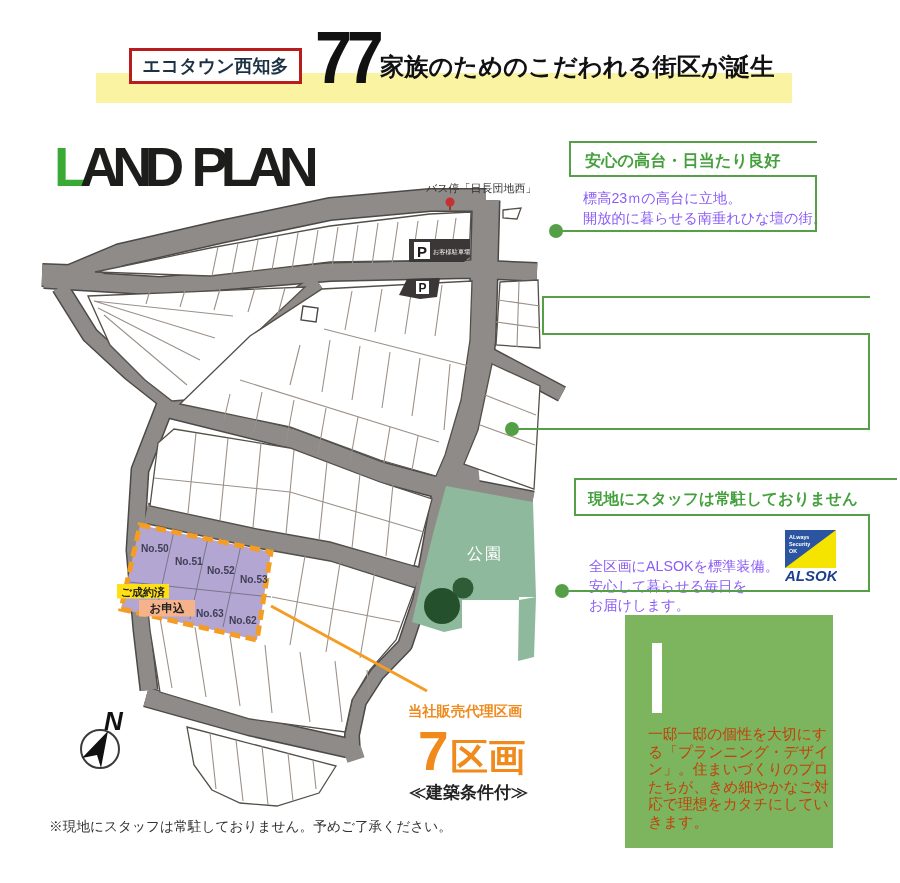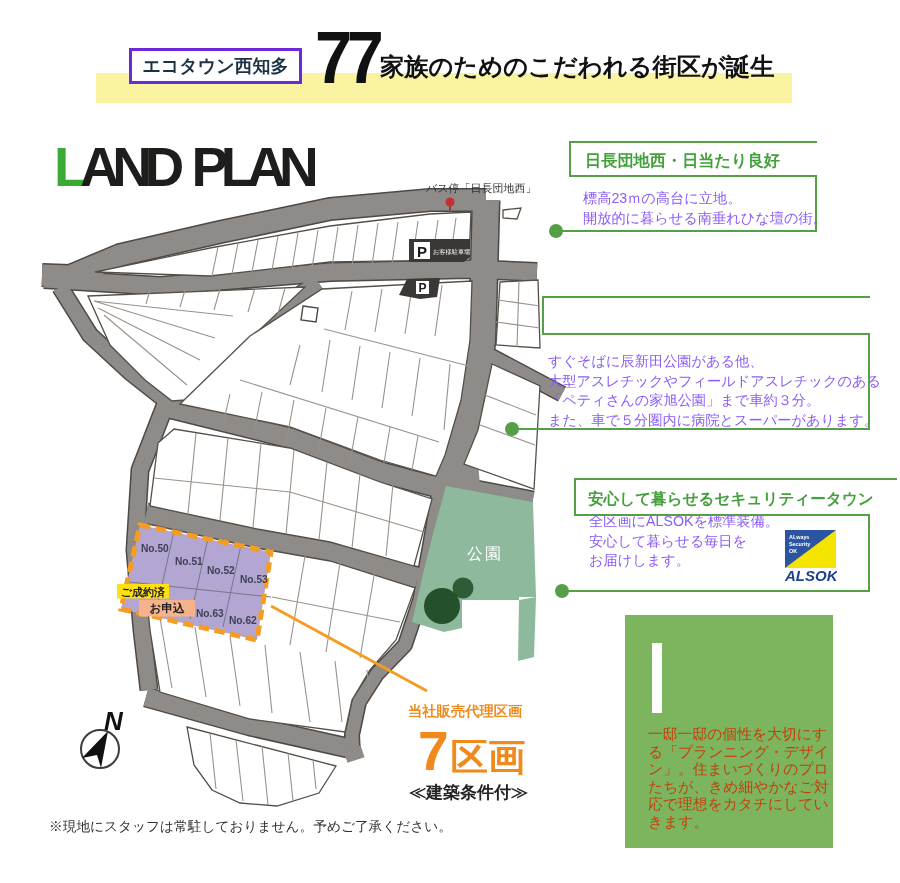--- a/index.html
+++ b/index.html
@@ -7,21 +7,21 @@
 .abs{position:absolute;}
 .gline{position:absolute;background:#55a047;}
 .gtxt{color:#44a03c;font-weight:bold;font-size:16.2px;white-space:nowrap;}
 .body16{font-size:14.2px;color:#8b5cf6;line-height:19.6px;white-space:nowrap;}
 .gdot{position:absolute;width:14px;height:14px;border-radius:50%;background:#55a047;}
 </style></head>
 <body>
 <div id="page">
 
 <div class="abs" style="left:96px;top:73px;width:696px;height:30px;background:#faf4a2;"></div>
-<div class="abs" style="left:129px;top:48px;width:167px;height:30px;background:#fff;border:3px solid #6d28d9;
+<div class="abs" style="left:129px;top:48px;width:167px;height:30px;background:#fff;border:3px solid #b91c1c;
  text-align:center;line-height:30px;font-size:18px;font-weight:bold;color:#1c3244;">エコタウン西知多</div>
 <div class="abs" style="left:315px;top:30px;font-size:74px;font-weight:800;color:#111;letter-spacing:-6px;line-height:56px;transform:scaleX(.9);transform-origin:0 0;">77</div>
 <div class="abs" style="left:380px;top:53px;font-size:24.3px;font-weight:800;color:#111;line-height:27px;white-space:nowrap;">家族のためのこだわれる街区が誕生</div>
 
 <div class="abs" style="left:54px;top:135px;font-size:55px;font-weight:800;color:#1d1d1b;letter-spacing:-7.5px;word-spacing:7px;"><span style="color:#3aaa35;">L</span>AND PLAN</div>
 
 <svg class="abs" style="left:0;top:0;" width="900" height="883" viewBox="0 0 900 883">
 <g fill="none" stroke="#4c4947" stroke-linecap="butt" stroke-linejoin="round">
 
  <path d="M42,275 L70,276 L120,255 L220,232 L330,209 L430,200 L486,200" stroke-width="24"></path>
@@ -162,39 +162,38 @@
 <text x="408" y="716" font-size="14.3" font-weight="bold" fill="#f08a1d">当社販売代理区画</text>
 <text x="418" y="770" font-size="55" font-weight="bold" fill="#f08a1d">7<tspan font-size="37.5" dx="2">区画</tspan></text>
 <text x="409" y="798" font-size="17" font-weight="bold" fill="#222">≪建築条件付≫</text>
 
 <text x="49" y="831" font-size="13.7" fill="#333">※現地にスタッフは常駐しておりません。予めご了承ください。</text>
 </svg>
 
 <div class="gline" style="left:569px;top:141px;width:248px;height:2px;"></div>
 <div class="gline" style="left:569px;top:141px;width:2px;height:35px;"></div>
 <div class="gline" style="left:569px;top:175px;width:248px;height:2px;"></div>
-<div class="abs gtxt" style="left:585px;top:150px;">日長団地西・日当たり良好</div>
+<div class="abs gtxt" style="left:585px;top:150px;">安心の高台・日当たり良好</div>
 <div class="abs body16" style="left:583px;top:189px;">標高23ｍの高台に立地。<br>開放的に暮らせる南垂れひな壇の街。</div>
 <div class="gline" style="left:815px;top:175px;width:2px;height:57px;"></div>
 <div class="gline" style="left:556px;top:230px;width:261px;height:2px;"></div>
 <div class="gdot" style="left:549px;top:224px;"></div>
 
 <div class="gline" style="left:542px;top:296px;width:328px;height:2px;"></div>
 <div class="gline" style="left:542px;top:296px;width:2px;height:39px;"></div>
 <div class="gline" style="left:542px;top:333px;width:328px;height:2px;"></div>
-<div class="abs body16" style="left:548px;top:352px;">すぐそばに辰新田公園がある他、<br>大型アスレチックやフィールドアスレチックのある<br>「ペティさんの家旭公園」まで車約３分。<br>また、車で５分圏内に病院とスーパーがあります。</div>
 <div class="gline" style="left:868px;top:333px;width:2px;height:96px;"></div>
 <div class="gline" style="left:512px;top:428px;width:358px;height:2px;"></div>
 <div class="gdot" style="left:505px;top:422px;"></div>
 
 <div class="gline" style="left:574px;top:478px;width:323px;height:2px;"></div>
 <div class="gline" style="left:574px;top:478px;width:2px;height:38px;"></div>
 <div class="gline" style="left:574px;top:514px;width:296px;height:2px;"></div>
-<div class="abs gtxt" style="left:588px;top:489px;font-size:15.6px;">安心して暮らせるセキュリティータウン</div>
-<div class="abs body16" style="left:589px;top:512px;">全区画にALSOKを標準装備。<br>安心して暮らせる毎日を<br>お届けします。</div>
+<div class="abs gtxt" style="left:588px;top:489px;font-size:15.6px;">現地にスタッフは常駐しておりません</div>
+<div class="abs body16" style="left:589px;top:557px;">全区画にALSOKを標準装備。<br>安心して暮らせる毎日を<br>お届けします。</div>
 <div class="gline" style="left:868px;top:514px;width:2px;height:78px;"></div>
 <div class="gline" style="left:562px;top:590px;width:308px;height:2px;"></div>
 <div class="gdot" style="left:555px;top:584px;"></div>
 
 <svg class="abs" style="left:785px;top:530px;" width="52" height="52" viewBox="0 0 52 52">
  <rect x="0" y="0" width="51" height="38" fill="#2b55a0"></rect>
  <path d="M0,38 L51,0 L51,38 Z" fill="#f5e300"></path>
  <text x="4" y="9" font-size="5.4" font-weight="bold" fill="#fff" font-family="Liberation Sans,sans-serif">ALways</text>
  <text x="4" y="16" font-size="5.4" font-weight="bold" fill="#fff" font-family="Liberation Sans,sans-serif">Security</text>
  <text x="4" y="23" font-size="5.4" font-weight="bold" fill="#fff" font-family="Liberation Sans,sans-serif">OK</text>

